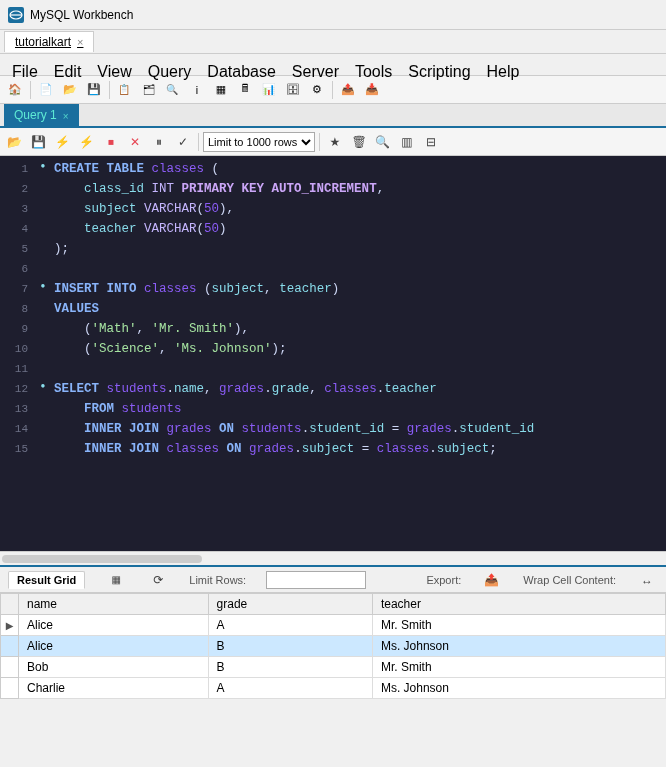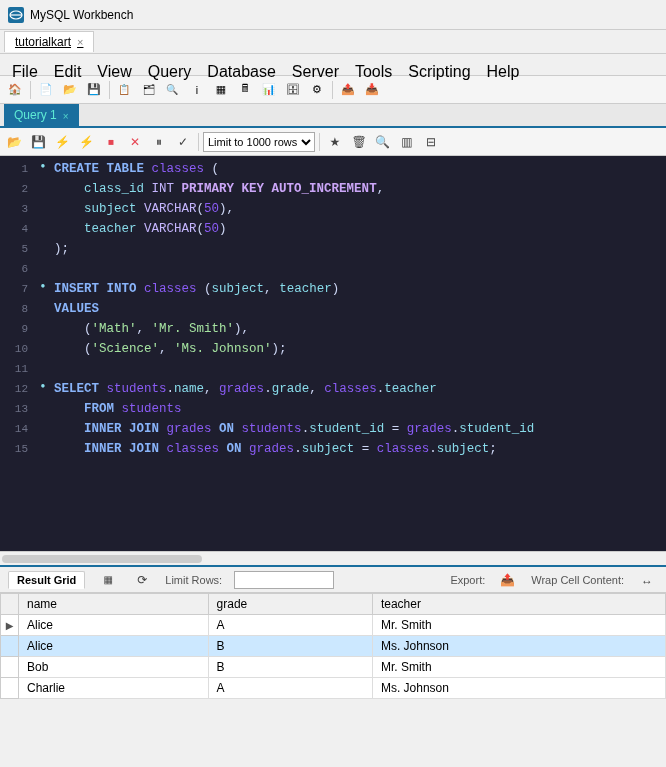--- a/index.html
+++ b/index.html
@@ -218,21 +218,21 @@
       display: flex;
       flex-direction: column;
     }
     #result-toolbar {
       background: #f0f0f0;
       height: 26px;
       display: flex;
       align-items: center;
       padding: 0 8px;
       border-bottom: 1px solid #ccc;
-      gap: 12px;
+      gap: 20px;
       font-size: 11px;
     }
     .result-tab {
       padding: 2px 8px;
       border: 1px solid #ccc;
       background: white;
       cursor: pointer;
       font-size: 11px;
       border-radius: 2px 2px 0 0;
     }

